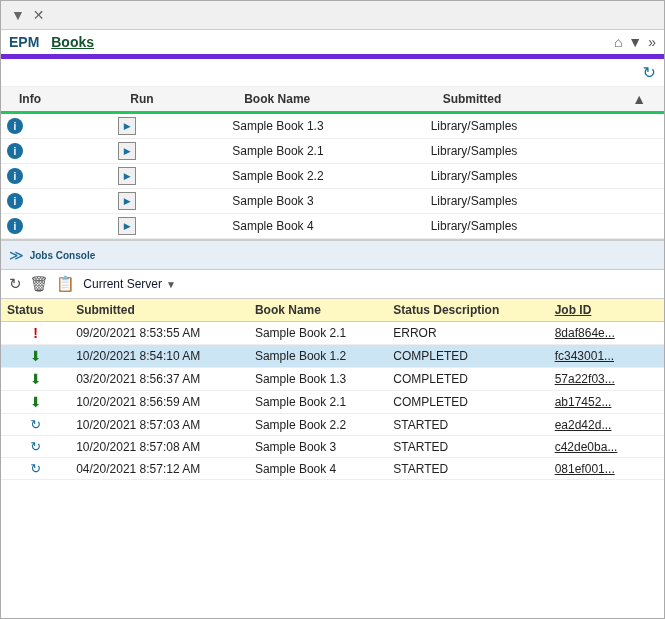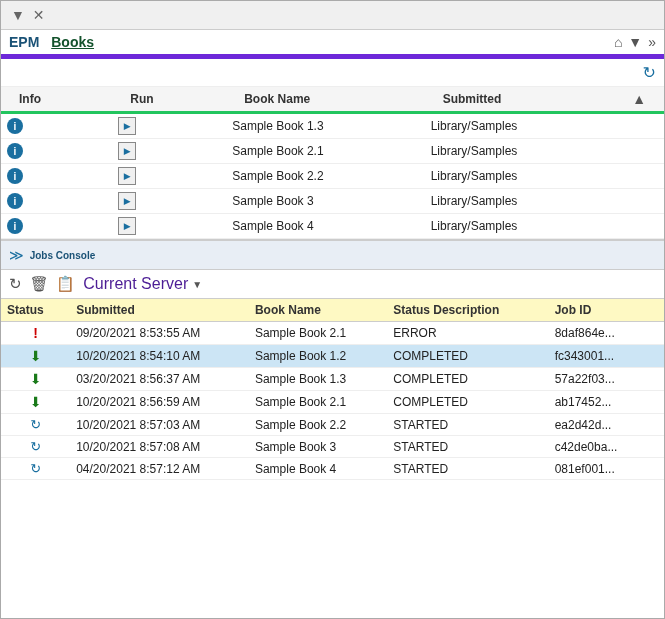--- a/index.html
+++ b/index.html
@@ -184,22 +184,22 @@
       cursor: pointer;
       color: #555;
     }
     .server-selector {
       display: flex;
       align-items: center;
       gap: 4px;
       cursor: pointer;
     }
     .server-label {
-      font-size: 16px;
-      color: #4c1d95;
+      font-size: 12px;
+      color: #0f172a;
     }
     .dropdown-arrow {
       font-size: 10px;
       color: #555;
     }
 
     
     .jobs-table {
       width: 100%;
       border-collapse: collapse;
@@ -229,21 +229,21 @@
       background: #cce5f5;
     }
     .status-error { color: #cc0000; font-weight: bold; font-size: 14px; }
     .status-download { color: #1a7a1a; font-size: 14px; }
     .status-started { color: #1a6fa0; font-size: 13px; }
 
     .col-status { width: 60px; }
     .col-submitted { width: 155px; }
     .col-bookname { width: 120px; }
     .col-statusdesc { width: 140px; }
-    .col-jobid { width: 100px; }
+    .col-jobid { width: 100px; text-decoration: underline; }
   </style>
 </head>
 <body>
 
 <div class="title-bar">
   <div class="title-bar-right">
     <span class="title-icon">▼</span>
     <span class="title-icon">✕</span>
   </div>
 </div>

